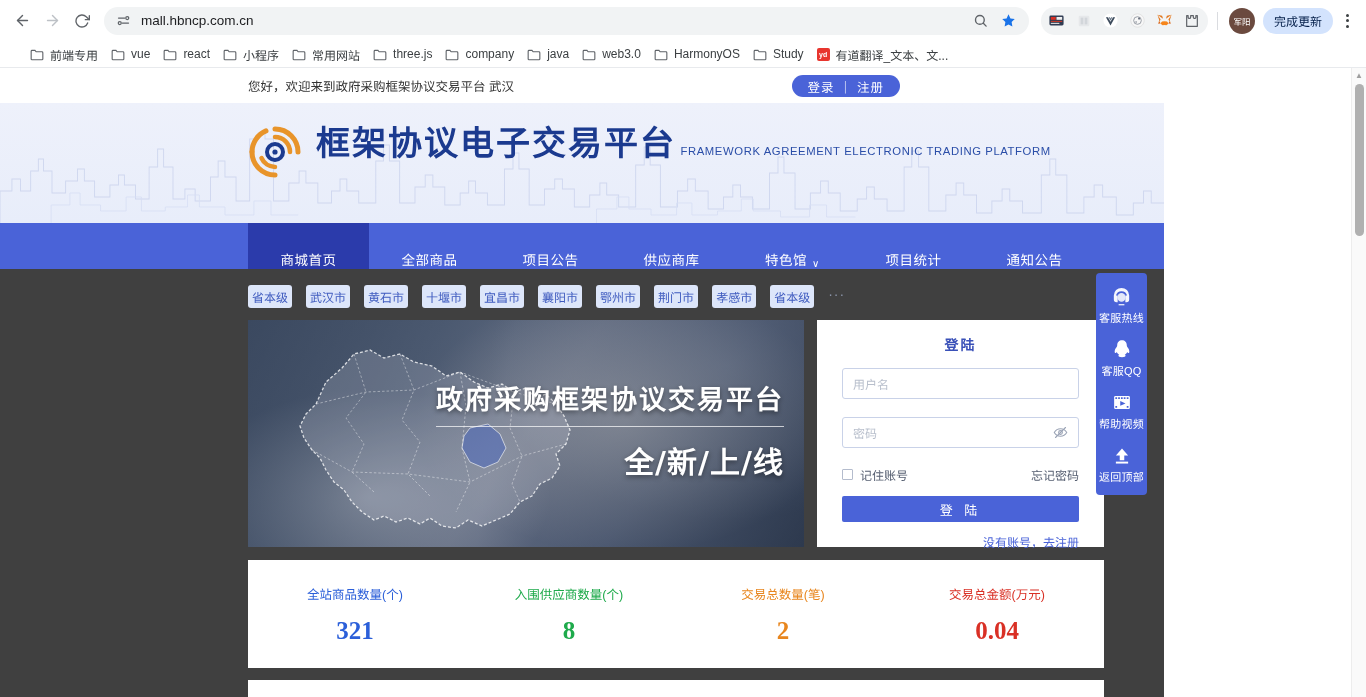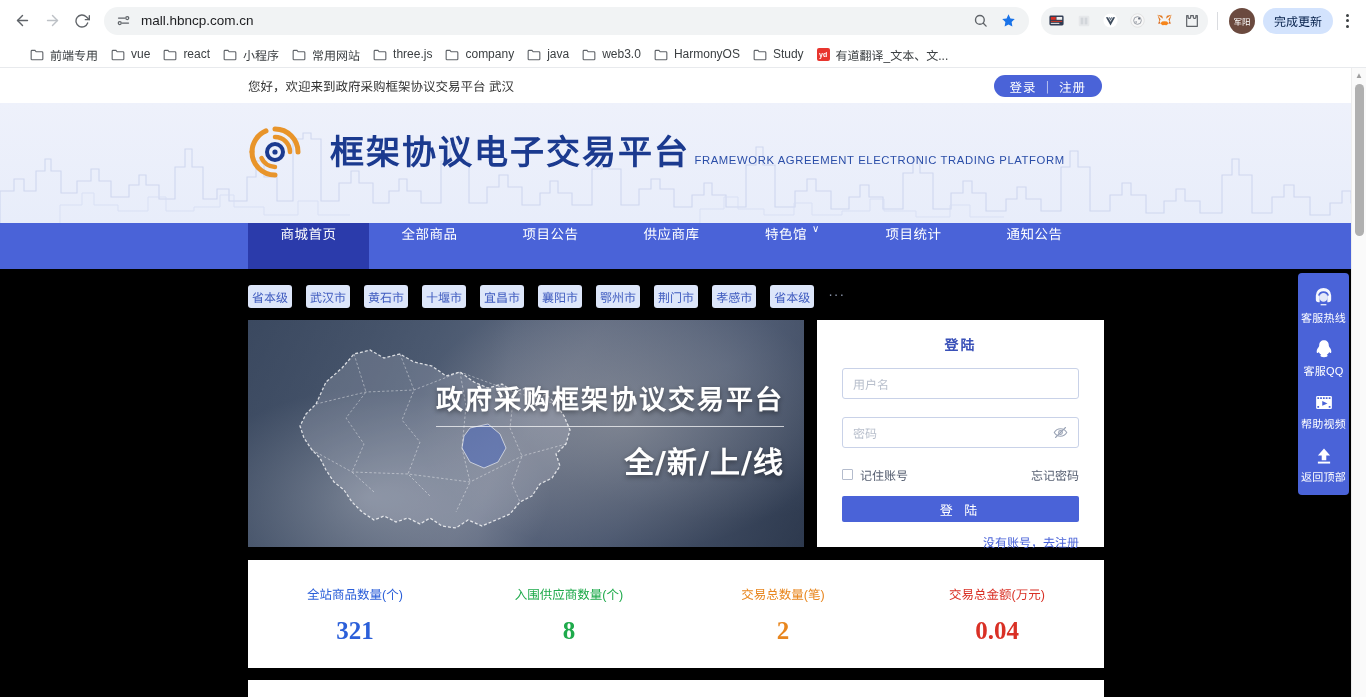--- a/index.html
+++ b/index.html
@@ -99,22 +99,22 @@
   .bm .folder { width: 14px; height:13px; flex:0 0 14px; color:#5f6368;}
   .bm .yd {
     width: 13px; height:13px; flex:0 0 13px;
     background:#e8352e; color:#fff; border-radius:2px;
     font-size:7px; line-height:13px; text-align:center; font-weight:bold;
   }
 
   
   .viewport {
     position:absolute; top: 68px; left:0;
-    width: 1366px; height: 629px;
-    overflow: hidden; background:#000000;
+    width: 1164px; height: 629px;
+    overflow: hidden; background:#404040;
   }
 
   
   .topbar {
     height: 35px; background:#ffffff;
     display:flex; align-items:center;
     position: relative;
   }
   .greeting { font-size: 12.5px; color:#333; margin-left: 248px; }
   .login-pill {
@@ -127,41 +127,41 @@
 
   
   .site-header {
     height: 120px;
     background: linear-gradient(180deg,#eef1fb 0%, #e8edfa 100%);
     position: relative; overflow:hidden;
   }
   .skyline { position:absolute; left:0; bottom:0; width:100%; height:92px; opacity:.55; }
   .logo-wrap {
     position:absolute; left: 248px; top: 22px;
-    display:flex; align-items:center; gap: 28px;
+    display:flex; gap: 14px;
   }
   .logo-mark { width: 54px; height: 54px; flex:0 0 54px; }
   .logo-text .cn {
     font-family:"DejaVu Serif","Liberation Serif", serif;
     font-size: 34px; font-weight: bold; color:#1b3a8f;
     letter-spacing: 2px; line-height: 1.08;
   }
   .logo-text .en {
     font-size: 11.3px; color:#2b4ea8; letter-spacing: 0.6px;
     margin-top: 2px; white-space:nowrap;
   }
 
   
   .mainnav {
     height: 46px; background:#4a63d8;
     display:flex; align-items:stretch;
     padding-left: 248px;
   }
   .nav-item {
-    width: 121px; display:flex; align-items:flex-start; justify-content:center;
+    width: 121px; display:flex; align-items:flex-end; justify-content:center;
     color:#ffffff; font-size:13.5px; letter-spacing:.5px;
     gap: 5px;
   }
   .nav-item.active { background:#2b3bab; }
   .caret { font-size:10px; }
 
   
   .content { padding-top: 16px; }
   .wrap { width: 856px; margin-left: 248px; }
 

